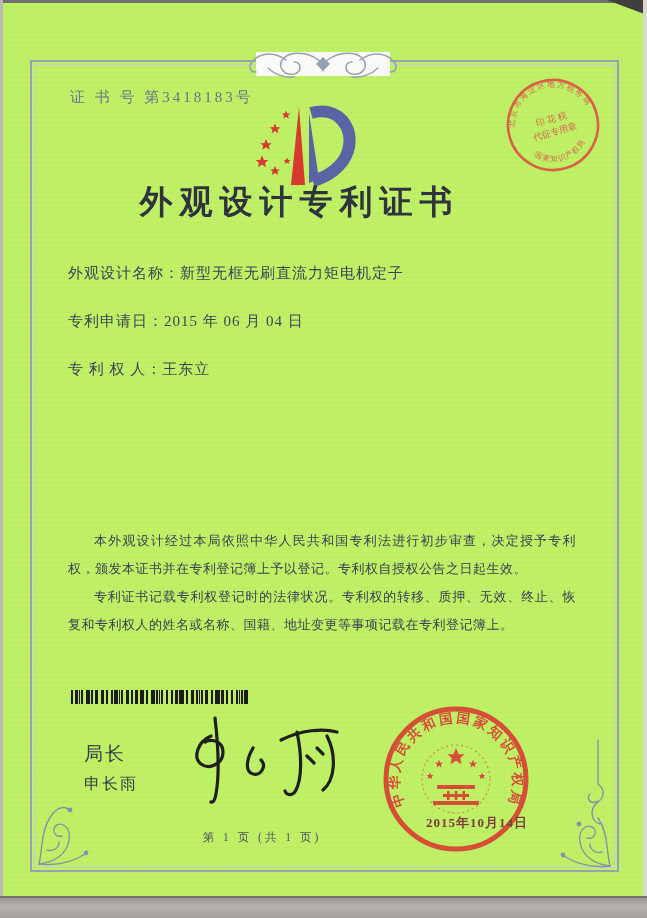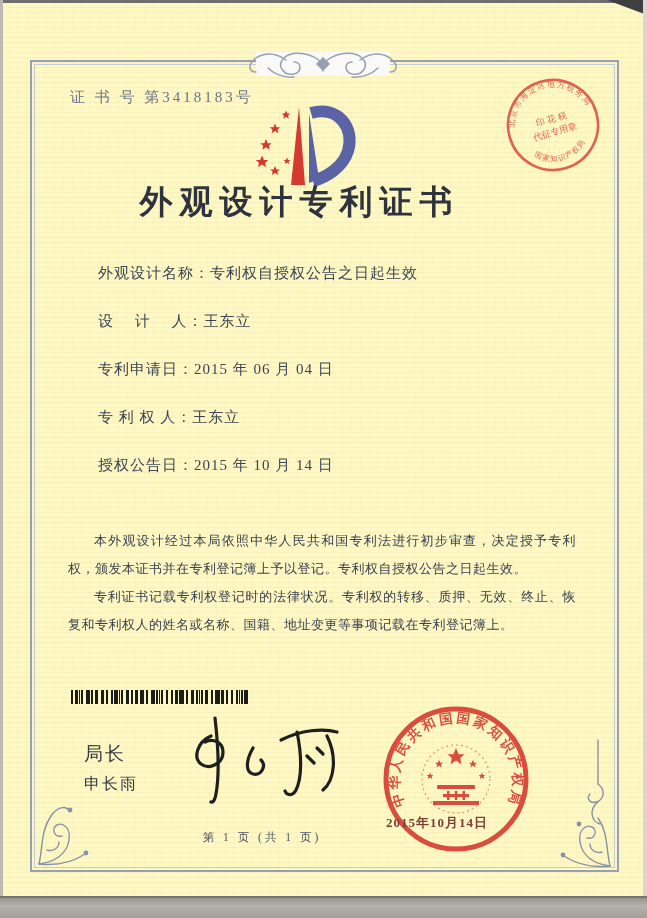--- a/index.html
+++ b/index.html
@@ -1,18 +1,18 @@
 <!DOCTYPE html>
 <html><head>
 <meta charset="utf-8">
 <style>
   html,body{margin:0;padding:0;}
   body{width:647px;height:918px;overflow:hidden;background:#8f8c89;
        font-family:"Liberation Serif", serif;}
-  .scan{position:relative;width:647px;height:918px;background:#fef9c3;overflow:hidden;}
+  .scan{position:relative;width:647px;height:918px;background:#bef264;overflow:hidden;}
   
   .scan::before{content:"";position:absolute;inset:0;pointer-events:none;
     background:
       repeating-linear-gradient(0deg, rgba(214,150,150,0.10) 0 1px, rgba(0,0,0,0) 1px 5px),
       repeating-linear-gradient(90deg, rgba(150,160,205,0.05) 0 1px, rgba(0,0,0,0) 1px 9px);}
   
   .edge-top{position:absolute;left:0;top:0;right:0;height:3px;background:#6e6e6e;}
   .edge-corner{position:absolute;right:0;top:0;width:40px;height:15px;background:#3f3f3f;
     clip-path:polygon(0 0,100% 0,100% 100%);}
   .edge-left{position:absolute;left:0;top:0;bottom:0;width:3px;background:#bcb9b5;}
@@ -25,38 +25,38 @@
   .frame::after{content:"";position:absolute;inset:2px;border:1px solid #c4cad7;}
   .orn{position:absolute;pointer-events:none;}
   .cert-no{position:absolute;left:70px;top:88px;font-size:15px;color:#6b7489;
     letter-spacing:3px;}
   .title{position:absolute;left:30px;top:180px;width:539px;text-align:center;
     font-size:33px;font-weight:bold;color:#2e333e;letter-spacing:7px;
     font-family:"DejaVu Serif","Liberation Serif",serif;}
   .fields{position:absolute;left:68px;top:262px;right:60px;}
   .field-row{margin-bottom:26px;line-height:22px;font-size:15px;color:#3d4453;
     letter-spacing:1px;}
-  .flabel{color:#3d4453;margin-left:30px;}
+  .flabel{color:#3d4453;}
   .fvalue{color:#3d4453;}
   .body-text{position:absolute;left:68px;top:527px;width:508px;font-size:13px;
     line-height:28px;color:#3a4150;text-align:justify;letter-spacing:0.5px;}
   .body-text p{margin:0;text-indent:2em;}
   .barcode{position:absolute;left:71px;top:690px;width:180px;height:14px;
     background-image:
       repeating-linear-gradient(90deg,#1c1c1c 0 2px,transparent 2px 5px),
       repeating-linear-gradient(90deg,#1c1c1c 0 1px,transparent 1px 8px),
       repeating-linear-gradient(90deg,transparent 0 4px,#1c1c1c 4px 6px,transparent 6px 13px);}
   .signer-title{position:absolute;left:84px;top:741px;font-size:19px;color:#333a45;
     letter-spacing:2px;}
   .signer-name{position:absolute;left:84px;top:774px;font-size:16px;color:#333a45;
     letter-spacing:2px;}
   .signature{position:absolute;left:165px;top:706px;}
   .main-seal{position:absolute;left:380px;top:703px;opacity:0.93;}
   .tax-stamp{position:absolute;left:504px;top:76px;transform:rotate(-16deg);opacity:0.9;}
-  .seal-date{position:absolute;left:386px;top:814px;width:142px;
+  .seal-date{position:absolute;left:406px;top:814px;width:142px;text-align:center;
     font-size:13px;font-weight:bold;color:#7c4038;letter-spacing:1px;z-index:5;}
   .page-footer{position:absolute;left:30px;top:830px;width:464px;text-align:center;
     font-size:11.5px;color:#4d5360;letter-spacing:3px;}
 </style>
 </head>
 <body>
 
 <div class="scan">
 
   <div class="frame"></div>
@@ -132,33 +132,27 @@
       <use href="#st-logo" transform="translate(9,59) scale(1.1)"></use>
       <use href="#st-logo" transform="translate(22,68) scale(0.85)"></use>
       <use href="#st-logo" transform="translate(34,58) scale(0.6)"></use>
     </g>
   </svg>
 
   <div class="title">外观设计专利证书</div>
 
   <div class="fields">
     <div class="field-row">
-      <span class="flabel">外观设计名称：</span><span class="fvalue">专利权自授权公告之日起生效</span>
-    </div>
-    <div class="field-row">
-      <span class="flabel">设　 计　 人：</span><span class="fvalue">王东立</span>
+      <span class="flabel">外观设计名称：</span><span class="fvalue">新型无框无刷直流力矩电机定子</span>
     </div>
     <div class="field-row">
       <span class="flabel">专利申请日：</span><span class="fvalue">2015 年 06 月 04 日</span>
     </div>
     <div class="field-row">
       <span class="flabel">专 利 权 人：</span><span class="fvalue">王东立</span>
-    </div>
-    <div class="field-row">
-      <span class="flabel">授权公告日：</span><span class="fvalue">2015 年 10 月 14 日</span>
     </div>
   </div>
 
   <div class="body-text">
     <p>本外观设计经过本局依照中华人民共和国专利法进行初步审查，决定授予专利权，颁发本证书并在专利登记簿上予以登记。专利权自授权公告之日起生效。</p>
     <p>专利证书记载专利权登记时的法律状况。专利权的转移、质押、无效、终止、恢复和专利权人的姓名或名称、国籍、地址变更等事项记载在专利登记簿上。</p>
   </div>
 
   <div class="barcode"></div>
 

